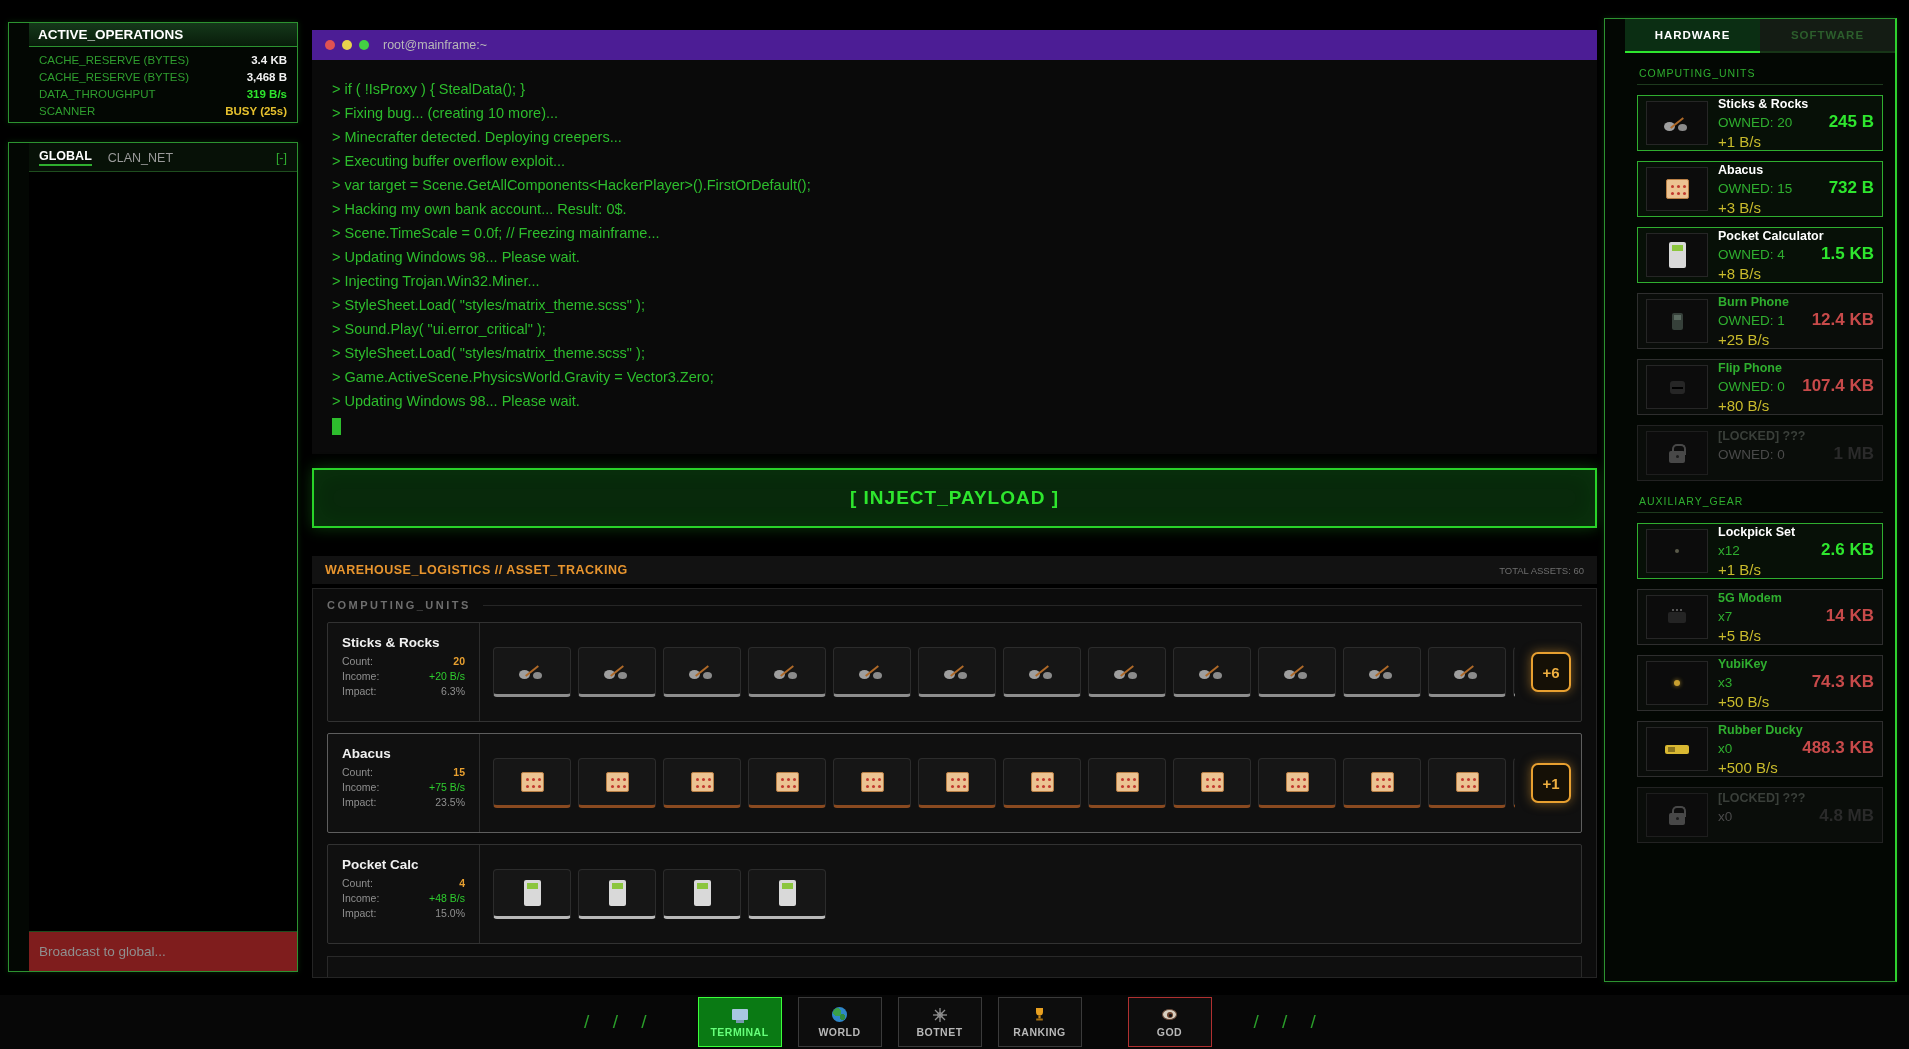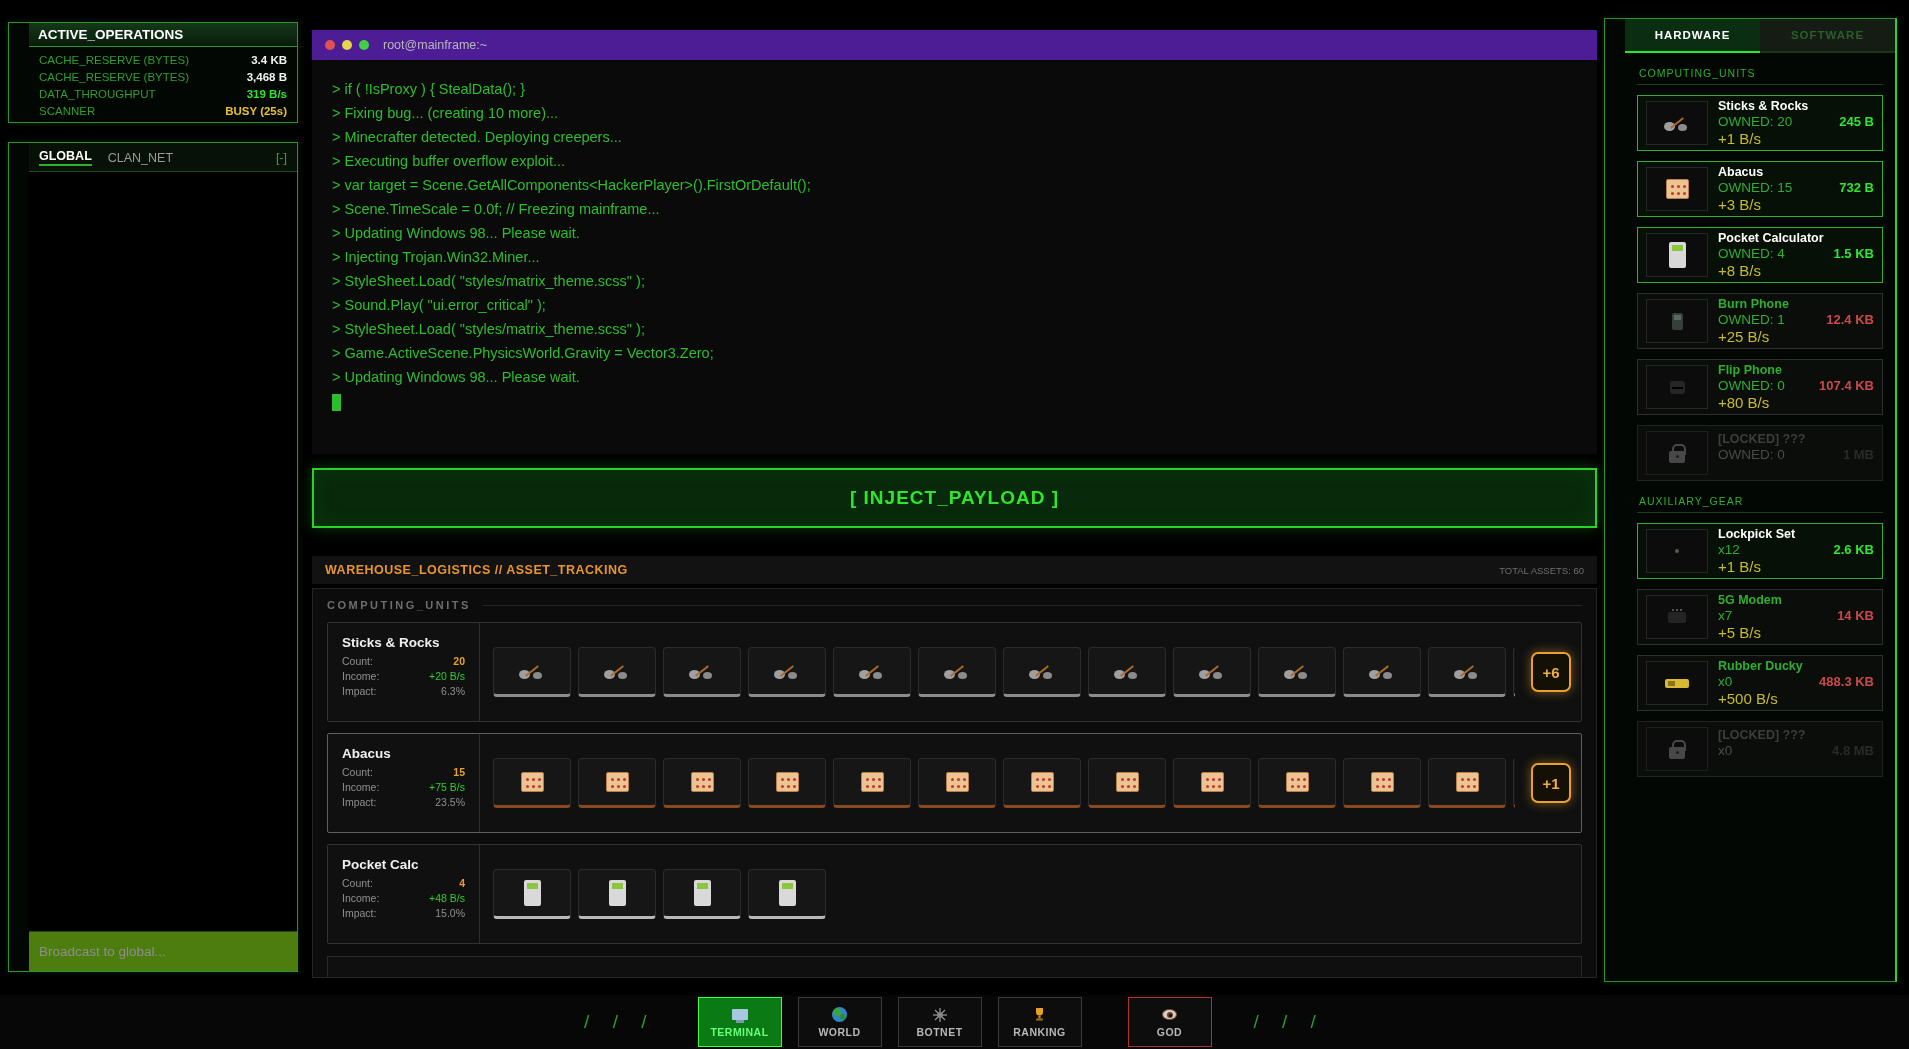--- a/index.html
+++ b/index.html
@@ -17,21 +17,21 @@
   .stat-value{font-weight:bold;}
   .tone-white{color:#f2f2f2;} .tone-green{color:#2ee62e;} .tone-gold{color:#e6c12e;}
 
   .chat-panel{left:8px;top:142px;width:290px;height:830px;display:flex;flex-direction:column;}
   .chat-header{display:flex;align-items:center;gap:16px;padding:6px 10px 5px;background:#071107;
     border-bottom:1px solid #1e4d1e;font-size:12.5px;font-weight:bold;}
   .chat-tab-active{color:#fff;border-bottom:2px solid #2fae2f;padding-bottom:1px;cursor:pointer;}
   .chat-tab{color:#9a9a9a;font-weight:normal;cursor:pointer;}
   .chat-collapse{margin-left:auto;color:#2fae2f;font-weight:normal;cursor:pointer;}
   .chat-body{flex:1;background:#000;}
-  .chat-inputwrap{border-top:1px solid #1e4d1e;background:#4d7c0f;}
+  .chat-inputwrap{border-top:1px solid #1e4d1e;background:#7f1d1d;}
   .chat-input{width:100%;background:transparent;border:none;outline:none;color:#ddd;
     font-size:13.5px;padding:12px 10px;font-family:"Liberation Sans",sans-serif;}
   .chat-input::placeholder{color:#8f8f8f;}
 
   
   .terminal{position:absolute;left:312px;top:30px;width:1285px;height:424px;background:#0a0a0a;}
   .term-header{height:30px;background:#4c1d95;display:flex;align-items:center;padding:0 13px;gap:7px;}
   .dot{width:10px;height:10px;border-radius:50%;}
   .dot-red{background:#e05252;} .dot-yellow{background:#e8d44d;} .dot-green{background:#43cf43;}
   .term-title{color:#b8b8b8;font-size:12.5px;margin-left:7px;}
@@ -118,21 +118,21 @@
     display:flex;align-items:center;justify-content:center;}
   .shop-item.locked .shop-thumb{border-color:#1e1e1e;}
   .shop-content{flex:1;display:flex;flex-direction:column;justify-content:center;gap:1px;}
   .shop-name{font-size:12.5px;font-weight:bold;}
   .affordable .shop-name{color:#fff;}
   .expensive .shop-name{color:#2fae2f;}
   .locked .shop-name{color:#3a3f3a;}
   .shop-line2{display:flex;justify-content:space-between;align-items:baseline;}
   .shop-owned{font-size:13.5px;color:#2fae2f;}
   .locked .shop-owned{color:#4a4a4a;}
-  .shop-price{font-size:13px;font-weight:bold;}
+  .shop-price{font-size:17px;font-weight:bold;}
   .affordable .shop-price{color:#2ee62e;}
   .expensive .shop-price{color:#c84a4a;}
   .locked .shop-price{color:#2a2a2a;}
   .shop-income{font-size:15px;color:#c9bb2c;min-height:12px;}
 
   
   .bottombar{position:absolute;left:0;top:995px;width:1909px;height:54px;background:#070707;
     display:flex;align-items:center;justify-content:center;}
   .nav-slashes{color:#2a9e2a;font-size:19px;letter-spacing:9px;margin:0 34px;}
   .nav-btn{width:84px;height:50px;background:#0d0d0d;border:1px solid #3a3a3a;margin:0 8px;
@@ -194,20 +194,21 @@
     <span class="dot dot-green"></span>
     <span class="term-title">root@mainframe:~</span>
   </div>
   <div class="term-body">
     <div>
         <div class="term-line">&gt; if ( !IsProxy ) { StealData(); }</div>
         <div class="term-line">&gt; Fixing bug... (creating 10 more)...</div>
         <div class="term-line">&gt; Minecrafter detected. Deploying creepers...</div>
         <div class="term-line">&gt; Executing buffer overflow exploit...</div>
         <div class="term-line">&gt; var target = Scene.GetAllComponents&lt;HackerPlayer&gt;().FirstOrDefault();</div>
+        <div class="term-line">&gt; Hacking my own bank account... Result: 0$.</div>
         <div class="term-line">&gt; Scene.TimeScale = 0.0f; // Freezing mainframe...</div>
         <div class="term-line">&gt; Updating Windows 98... Please wait.</div>
         <div class="term-line">&gt; Injecting Trojan.Win32.Miner...</div>
         <div class="term-line">&gt; StyleSheet.Load( "styles/matrix_theme.scss" );</div>
         <div class="term-line">&gt; Sound.Play( "ui.error_critical" );</div>
         <div class="term-line">&gt; StyleSheet.Load( "styles/matrix_theme.scss" );</div>
         <div class="term-line">&gt; Game.ActiveScene.PhysicsWorld.Gravity = Vector3.Zero;</div>
         <div class="term-line">&gt; Updating Windows 98... Please wait.</div>
       </div>
     <div class="term-cursor"></div>
@@ -493,20 +494,33 @@
       <div class="shop-content">
         <div class="shop-name">5G Modem</div>
         <div class="shop-line2">
           <span class="shop-owned">x7</span>
           <span class="shop-price">14 KB</span>
         </div>
         <div class="shop-income">+5 B/s</div>
       </div>
     </div>
 
+    <div class="shop-item expensive">
+      <div class="shop-thumb">
+          <span class="icon-yubikey"></span>
+        </div>
+      <div class="shop-content">
+        <div class="shop-name">YubiKey</div>
+        <div class="shop-line2">
+          <span class="shop-owned">x3</span>
+          <span class="shop-price">74.3 KB</span>
+        </div>
+        <div class="shop-income">+50 B/s</div>
+      </div>
+    </div>
 
     <div class="shop-item expensive">
       <div class="shop-thumb">
           <span class="icon-ducky"></span>
         </div>
       <div class="shop-content">
         <div class="shop-name">Rubber Ducky</div>
         <div class="shop-line2">
           <span class="shop-owned">x0</span>
           <span class="shop-price">488.3 KB</span>

